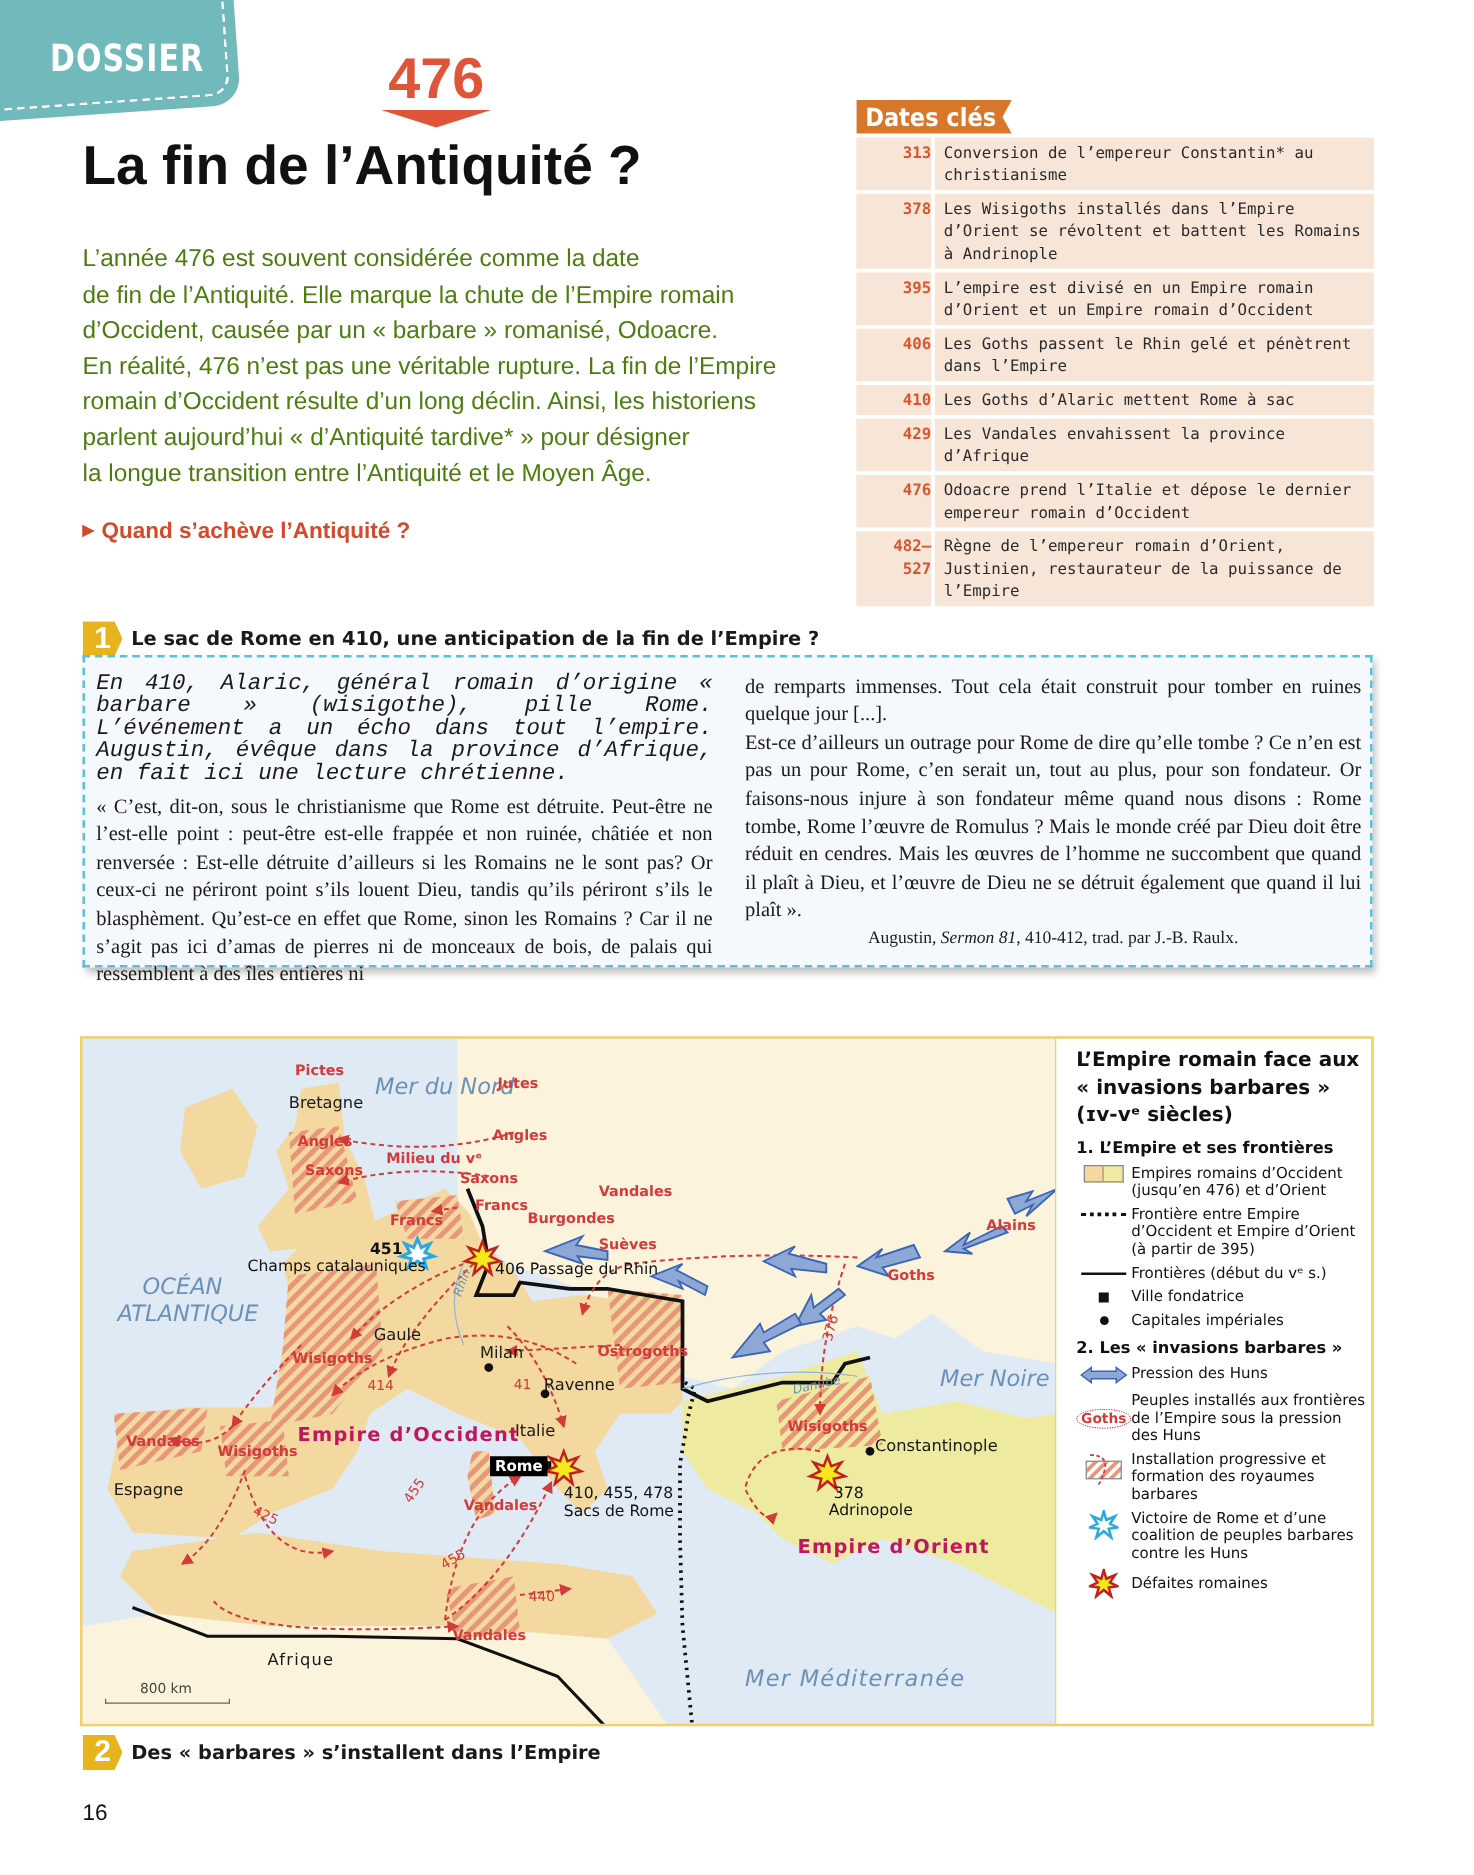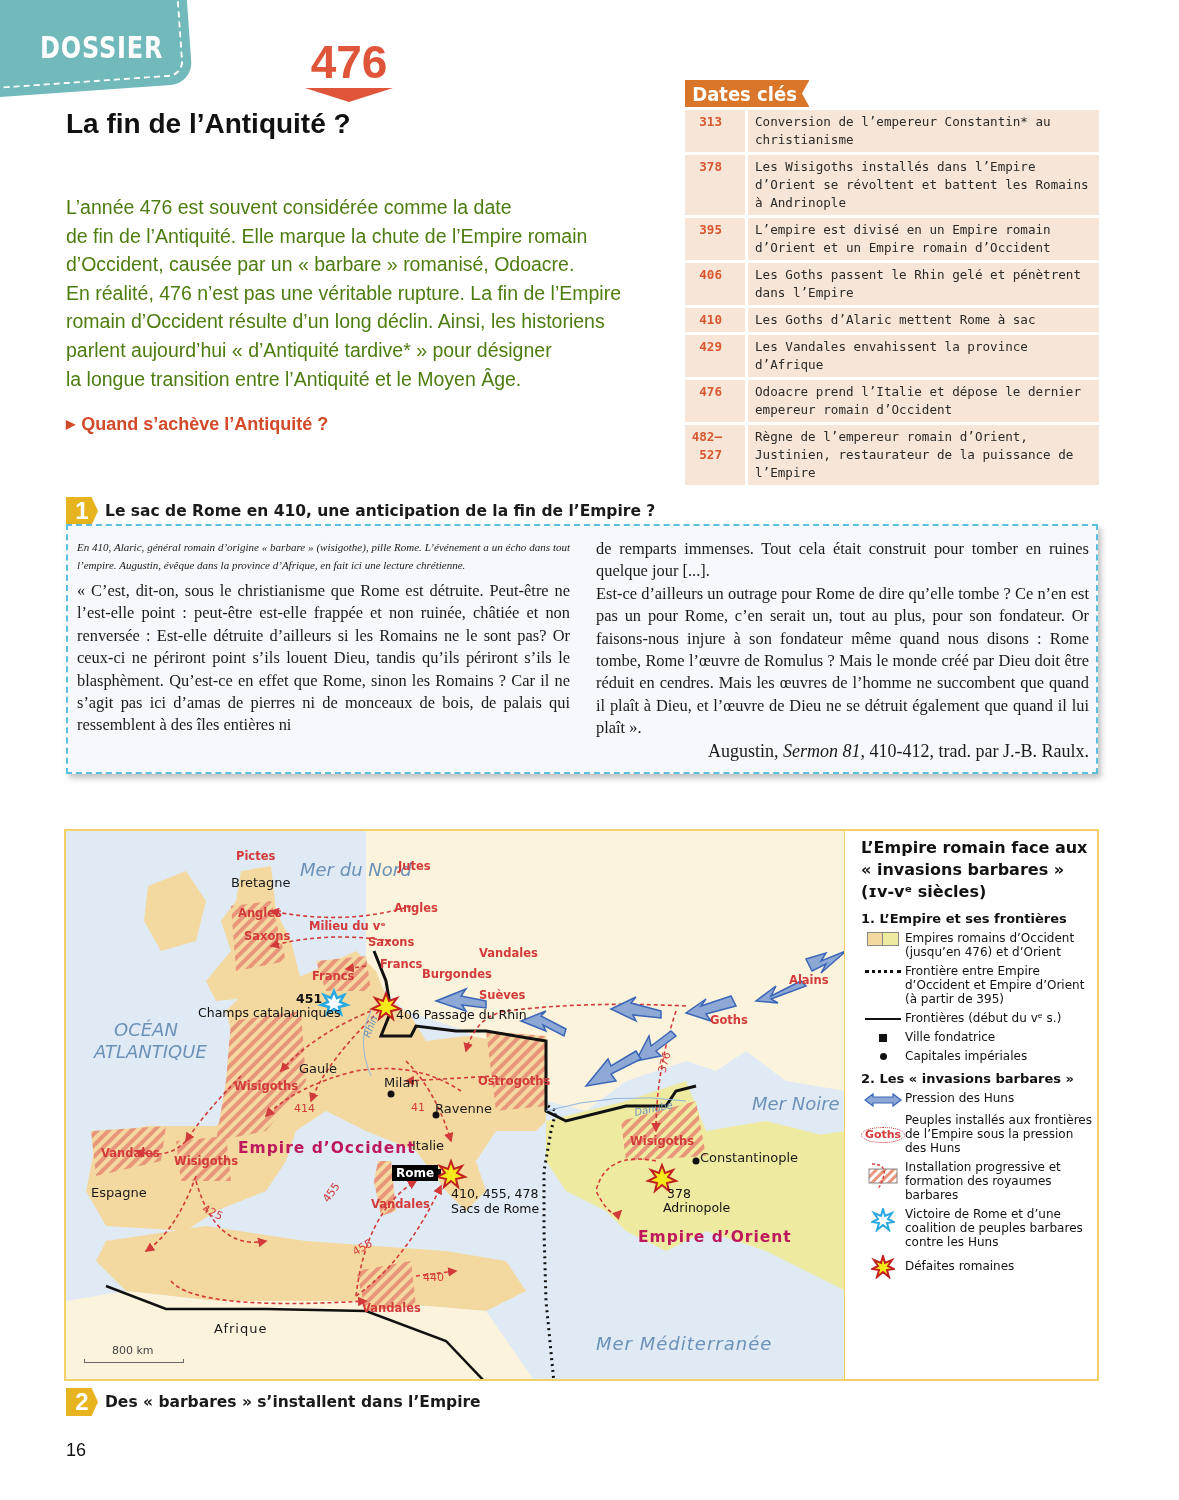--- a/index.html
+++ b/index.html
@@ -25,21 +25,21 @@
   .year-badge {
     position: absolute; left: 305px; top: 35px; width: 88px; text-align: center;
     color: #e0553a; font-family: "Liberation Sans", sans-serif; font-weight: bold; font-size: 46px;
   }
   .year-arrow {
     position: absolute; left: 305px; top: 88px; width: 0; height: 0;
     border-left: 44px solid transparent; border-right: 44px solid transparent; border-top: 14px solid #e0553a;
   }
   .page-title {
     position: absolute; left: 66px; top: 108px;
-    font-family: "Liberation Sans", sans-serif; font-size: 28px; color: #111;
+    font-family: "Liberation Sans", sans-serif; font-size: 44px; color: #111;
   }
 
   .intro {
     position: absolute; left: 66px; top: 193px; width: 590px;
     font-family: "Liberation Sans", sans-serif; font-size: 19.5px; line-height: 28.6px; color: #4d7c0f;
   }
   .intro p { white-space: nowrap; }
   .question {
     position: absolute; left: 66px; top: 414px; color: #d24a2a;
     font-family: "Liberation Sans", sans-serif; font-weight: bold; font-size: 18px;
@@ -48,40 +48,40 @@
 
   
   .dates-box { position: absolute; left: 685px; top: 80px; width: 414px; }
   .dates-header {
     display: inline-block; background: #d9762a; color: #fff; font-weight: bold;
     font-family: "DejaVu Sans", sans-serif; font-size: 20px; padding: 2px 14px 2px 8px; height: 27px;
     clip-path: polygon(0 0, 100% 0, 94% 50%, 100% 100%, 0 100%);
     transform: scaleX(0.9); transform-origin: left;
   }
   .date-row { display: flex; margin-top: 3px; font-family: "DejaVu Sans Mono", monospace; font-size: 12.6px; line-height: 18px; }
-  .date-year { width: 60px; background: #f7e6d7; color: #d9572f; font-weight: bold; text-align: right; padding: 3px 23px 3px 0; }
+  .date-year { width: 60px; background: #f7e6d7; color: #d9572f; font-weight: bold; text-align: right; padding: 3px 0 3px 0; }
   .date-text { flex: 1; background: #f7e6d7; margin-left: 3px; padding: 3px 7px; color: #2a2a2a; }
 
   
   .doc-head { position: absolute; left: 66px; top: 497px; display: flex; align-items: center; }
   .doc-num {
     width: 32px; height: 28px; background: #e7b420; color: #fff; font-weight: bold;
     font-family: "Liberation Sans", sans-serif; font-size: 24px; text-align: center; line-height: 28px;
     clip-path: polygon(0 0, 80% 0, 100% 50%, 80% 100%, 0 100%);
   }
   .doc-title { margin-left: 7px; font-family: "DejaVu Sans", sans-serif; font-weight: bold; font-size: 15.5px; }
   .doc-box {
     position: absolute; left: 66px; top: 524px; width: 1032px; height: 250px;
     background: #f5f9fd; border: 2px dashed #5bc0de; box-shadow: 3px 4px 6px rgba(0,0,0,0.25);
   }
   .doc-col { position: absolute; top: 12px; width: 493px; font-family: "Liberation Serif", serif; font-size: 16.4px; line-height: 22.4px; color: #1a1a1a; text-align: justify; }
   .doc-col.left { left: 9px; }
   .doc-col.right { left: 528px; }
-  .doc-intro { font-family: Liberation Serif, serif; font-style: italic; font-size: 11px; line-height: 18px; margin-bottom: 6px; }
-  .doc-source { text-align: right; font-size: 18px; }
+  .doc-intro { font-family: Liberation Mono, monospace; font-style: italic; font-size: 18px; line-height: 18px; margin-bottom: 6px; }
+  .doc-source { text-align: center; font-size: 14px; }
 
   
   .map-frame {
     position: absolute; left: 64px; top: 829px; width: 1035px; height: 552px;
     border: 2px solid #f2d169; background: #dfeaf5; overflow: hidden;
   }
   .map-svg { position: absolute; left: 0; top: 0; }
   .map-label { position: absolute; white-space: nowrap; font-family: "DejaVu Sans", sans-serif; }
   .lbl-place { font-size: 13px; color: #1a1a1a; }
   .lbl-sea { font-size: 18px; color: #6c91b8; font-style: italic; }

